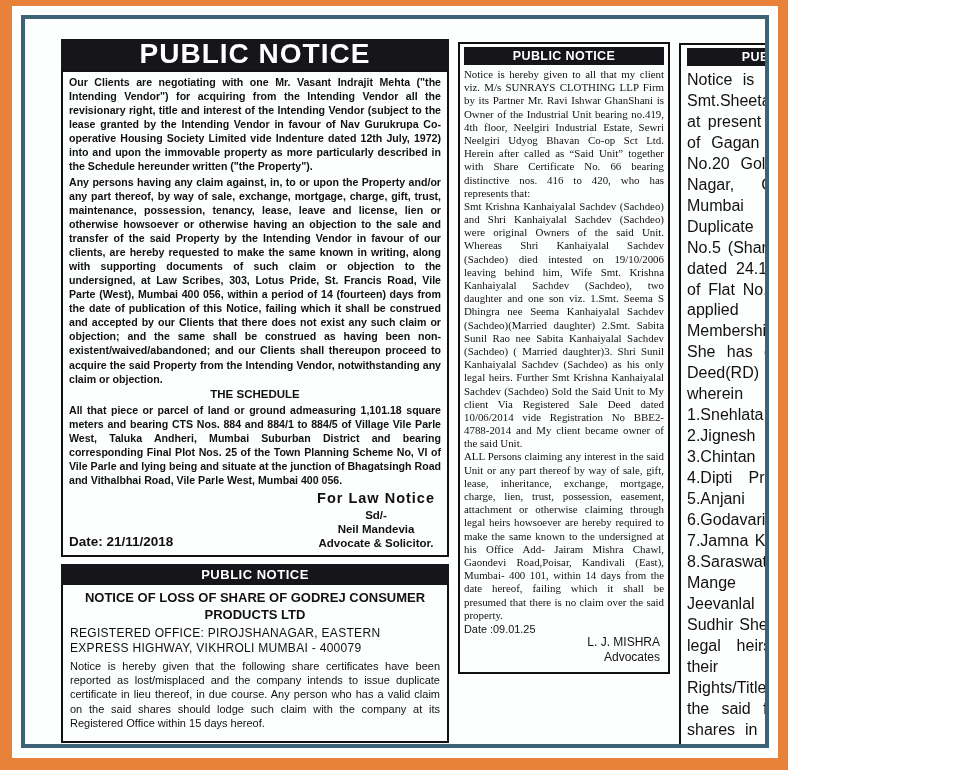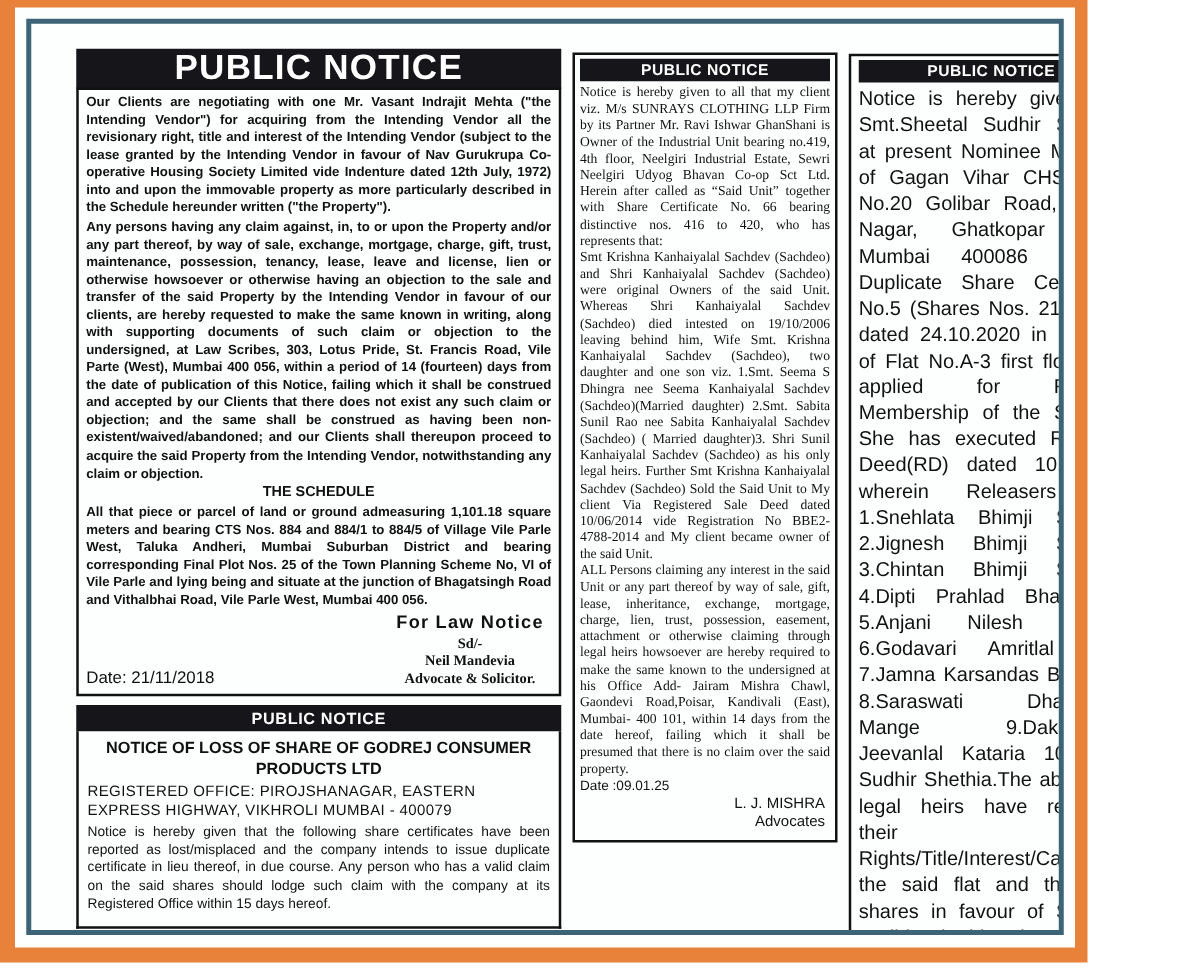--- a/index.html
+++ b/index.html
@@ -1,34 +1,34 @@
 <!DOCTYPE html>
 <html><head>
 <meta charset="utf-8">
 <style>
   html,body{margin:0;padding:0;background:#ffffff;}
   body{width:954px;height:774px;overflow:hidden;font-family:"Liberation Sans",sans-serif;color:#111;}
-  .frame-orange{box-sizing:border-box;width:870px;height:770px;background:#e8823b;padding:6px 10px 12px 12px;}
+  .frame-orange{box-sizing:border-box;width:788px;height:770px;background:#e8823b;padding:6px 10px 12px 12px;}
   .frame-white{box-sizing:border-box;width:100%;height:100%;background:#fdfefe;padding:9px 9px 10px 9px;}
   .frame-teal{box-sizing:border-box;width:100%;height:100%;border:4px solid #3c6376;background:#fdfefe;overflow:hidden;}
   .columns{display:flex;align-items:flex-start;gap:9px;padding:20px 24px 0 36px;}
 
   
   .col1{width:388px;flex:0 0 388px;}
   .n1-header{background:#16161a;color:#fff;text-align:center;font-weight:bold;
              font-size:28px;letter-spacing:1px;padding:1px 0 3px;line-height:1.0;}
   .n1-body{border:2px solid #111;border-top:2px solid #111;margin-top:-1px;
            padding:3px 6px 4px;font-weight:bold;font-size:10.6px;line-height:1.33;text-align:justify;}
   .n1-body p{margin:0 0 1px;}
   .center-bold{text-align:center;font-weight:bold;font-size:11.5px;margin:1px 0;}
   .n1-foot{display:flex;justify-content:space-between;align-items:flex-end;margin-top:2px;}
-  .n1-date{font-size:13.5px;font-weight:normal;}
+  .n1-date{font-size:13.5px;font-weight:bold;}
   .n1-sign{text-align:center;font-weight:bold;line-height:1.25;margin-right:6px;}
   .n1-sign .big{font-size:14.5px;letter-spacing:1px;}
-  .n1-sign .sm{font-size:11.5px;font-family:Liberation Serif, serif;}
+  .n1-sign .sm{font-size:11.5px;}
 
   .n2{margin-top:7px;}
   .n2-header{background:#16161a;color:#fff;text-align:center;font-weight:bold;font-size:13px;
              padding:3px 0;letter-spacing:.5px;}
   .n2-body{border:2px solid #111;border-top:none;padding:4px 7px 5px;font-size:11px;line-height:1.3;}
   .n2-title{text-align:center;font-weight:bold;font-size:13px;margin:1px 0 2px;}
   .n2-office{font-size:12px;letter-spacing:.3px;margin-bottom:2px;}
   .n2-text{text-align:justify;margin-bottom:6px;}
 
   

